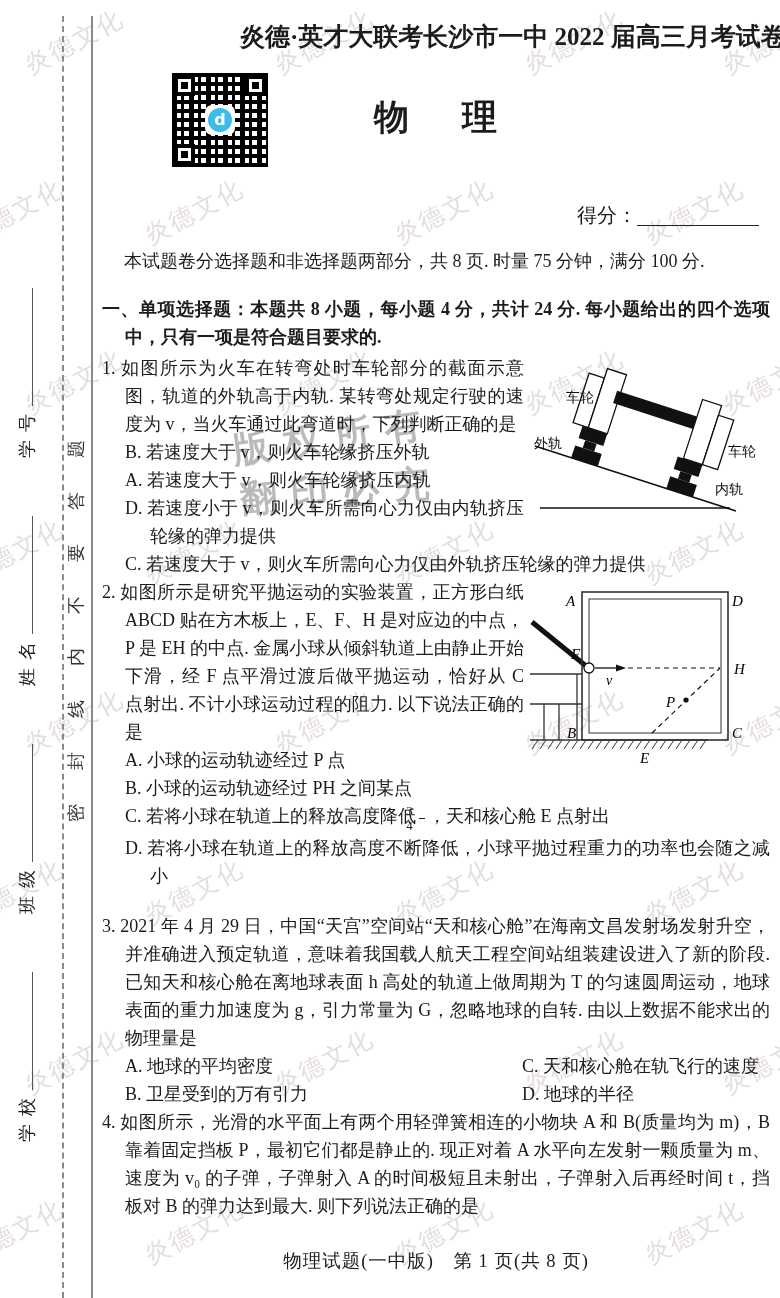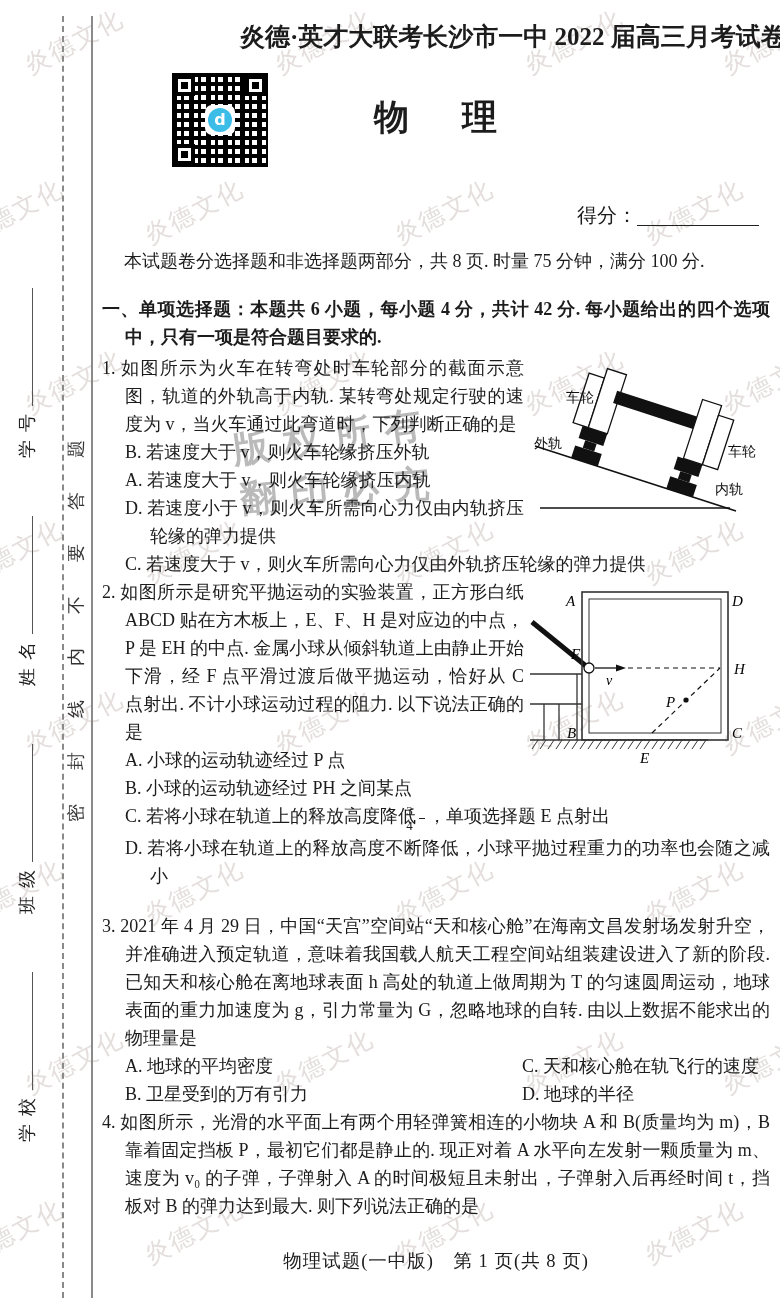--- a/index.html
+++ b/index.html
@@ -157,21 +157,21 @@
 <div id="subject-title">物　理</div>
 
 <div id="score">
   <span>得分：</span><span class="blank"></span>
 </div>
 
 <div id="main">
 
   <div id="intro">本试题卷分选择题和非选择题两部分，共 8 页. 时量 75 分钟，满分 100 分.</div>
 
-  <div id="section-heading">一、单项选择题：本题共 6 小题，每小题 4 分，共计 42 分. 每小题给出的四个选项中，只有一项是符合题目要求的.</div>
+  <div id="section-heading">一、单项选择题：本题共 8 小题，每小题 4 分，共计 24 分. 每小题给出的四个选项中，只有一项是符合题目要求的.</div>
 
   <div class="q" style="margin-top:3px;">
     <div class="fig" id="fig-q1">
       <svg width="238" height="162" viewBox="0 0 238 162">
         <line x1="8" y1="154" x2="198" y2="154" stroke="#111" stroke-width="1.6"></line>
         <line x1="3" y1="92" x2="204" y2="157" stroke="#111" stroke-width="1.6"></line>
         <g transform="rotate(18 3 92)">
           <rect x="41" y="79" width="28" height="13" fill="#111"></rect>
           <rect x="49" y="71" width="12" height="8" fill="#111"></rect>
           <rect x="42" y="58" width="26" height="13" fill="#111"></rect>
@@ -223,21 +223,21 @@
         <text x="110" y="185" font-size="15" font-style="italic">E</text>
         <text x="41" y="81" font-size="15" font-style="italic">F</text>
         <text x="204" y="96" font-size="15" font-style="italic">H</text>
         <text x="136" y="129" font-size="15" font-style="italic">P</text>
         <text x="76" y="107" font-size="14" font-style="italic">v</text>
       </svg>
     </div>
     <div class="stem">2. 如图所示是研究平抛运动的实验装置，正方形白纸 ABCD 贴在方木板上，E、F、H 是对应边的中点，P 是 EH 的中点. 金属小球从倾斜轨道上由静止开始下滑，经 F 点平滑过渡后做平抛运动，恰好从 C 点射出. 不计小球运动过程的阻力. 以下说法正确的是</div>
     <div class="opt">A. 小球的运动轨迹经过 P 点</div>
     <div class="opt">B. 小球的运动轨迹经过 PH 之间某点</div>
-    <div class="opt"><span>C. 若将小球在轨道上的释放高度降低</span><span class="frac"><span class="fnum">3</span><span class="fden">4</span></span><span>，单项选择题 E 点射出</span></div>
+    <div class="opt"><span>C. 若将小球在轨道上的释放高度降低</span><span class="frac"><span class="fnum">3</span><span class="fden">4</span></span><span>，天和核心舱 E 点射出</span></div>
     <div class="opt">D. 若将小球在轨道上的释放高度不断降低，小球平抛过程重力的功率也会随之减小</div>
   </div>
 
   <div class="q" style="margin-top:22px;">
     <div class="stem">3. 2021 年 4 月 29 日，中国“天宫”空间站“天和核心舱”在海南文昌发射场发射升空，并准确进入预定轨道，意味着我国载人航天工程空间站组装建设进入了新的阶段. 已知天和核心舱在离地球表面 h 高处的轨道上做周期为 T 的匀速圆周运动，地球表面的重力加速度为 g，引力常量为 G，忽略地球的自转. 由以上数据不能求出的物理量是</div>
     <div class="optgrid">
       <div class="opt">A. 地球的平均密度</div>
       <div class="opt">C. 天和核心舱在轨飞行的速度</div>
       <div class="opt">B. 卫星受到的万有引力</div>
       <div class="opt">D. 地球的半径</div>

